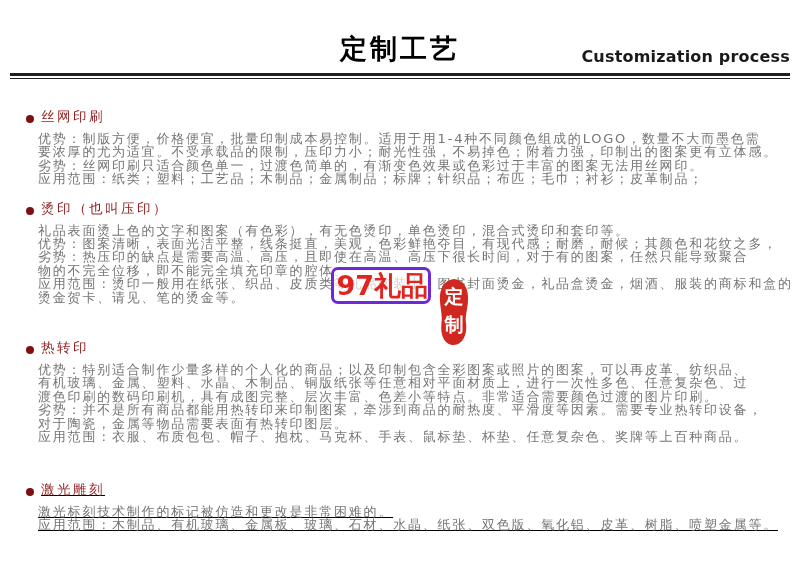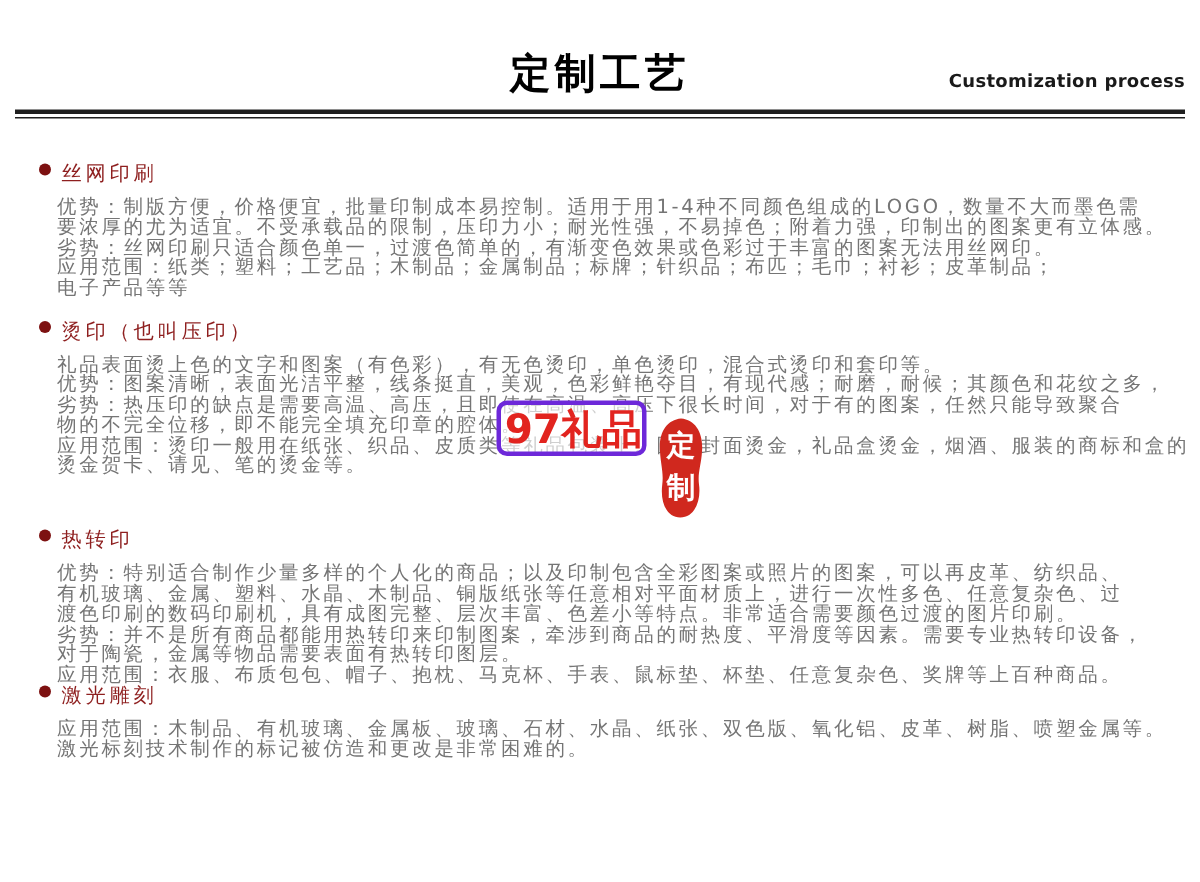--- a/index.html
+++ b/index.html
@@ -15,56 +15,56 @@
     padding-top:31px;
     text-align:center;
     font-size:27px;
     font-weight:bold;
     letter-spacing:3px;
     color:#000000;
   }
   .header-subtitle{
     position:absolute;
     right:10px;top:47px;
-    font-size:12px;
+    font-size:16px;
     font-weight:bold;
     color:#1a1a1a;
     letter-spacing:0.2px;
   }
   .rule{
     margin:6px 10px 0 10px;
     height:2px;
     border-top:3px solid #1f1f1f;
     border-bottom:1px solid #1f1f1f;
   }
   
   .sections{margin-left:26px;}
   .section-heading{
-    display:flex;align-items:flex-start;gap:7px;
+    display:flex;align-items:flex-end;gap:7px;
     color:#8e1f1f;
     font-size:13.5px;
     letter-spacing:2.5px;
     line-height:14px;
   }
   .bullet{
     width:8px;height:8px;border-radius:50%;
     background:#7d1111;flex:0 0 auto;
   }
   .section-body{
     margin:9px 0 0 12px;
     color:#757575;
     font-size:13px;
     letter-spacing:1.8px;
     line-height:13.4px;
     white-space:nowrap;
   }
   .mt-s1{margin-top:30px;}
   .mt-s2{margin-top:15px;}
   .mt-s3{margin-top:36px;}
-  .mt-s4{}
+  .mt-s4{margin-top:38px;text-decoration:underline;}
   
   .watermark-box{
     position:absolute;left:331px;top:267px;
     width:94px;height:31px;
     border:3px solid #6d28d9;
     border-radius:7px;
     background:rgba(255,255,255,0.65);
     display:flex;align-items:center;justify-content:flex-end;
     font-size:27px;font-weight:bold;
     color:#e2241f;letter-spacing:0px;
@@ -89,21 +89,20 @@
     <div class="section mt-s1">
       <div class="section-heading">
         <span class="bullet"></span>
         <span>丝网印刷</span>
       </div>
       <div class="section-body">
         <div>优势：制版方便，价格便宜，批量印制成本易控制。适用于用1-4种不同颜色组成的LOGO，数量不大而墨色需</div>
         <div>要浓厚的尤为适宜。不受承载品的限制，压印力小；耐光性强，不易掉色；附着力强，印制出的图案更有立体感。</div>
         <div>劣势：丝网印刷只适合颜色单一，过渡色简单的，有渐变色效果或色彩过于丰富的图案无法用丝网印。</div>
         <div>应用范围：纸类；塑料；工艺品；木制品；金属制品；标牌；针织品；布匹；毛巾；衬衫；皮革制品；</div>
-        <div>电子产品等等</div>
       </div>
     </div>
 
     <div class="section mt-s2">
       <div class="section-heading">
         <span class="bullet"></span>
         <span>烫印（也叫压印）</span>
       </div>
       <div class="section-body">
         <div>礼品表面烫上色的文字和图案（有色彩），有无色烫印，单色烫印，混合式烫印和套印等。</div>
@@ -129,22 +128,22 @@
         <div>应用范围：衣服、布质包包、帽子、抱枕、马克杯、手表、鼠标垫、杯垫、任意复杂色、奖牌等上百种商品。</div>
       </div>
     </div>
 
     <div class="section mt-s4">
       <div class="section-heading">
         <span class="bullet"></span>
         <span>激光雕刻</span>
       </div>
       <div class="section-body">
+        <div>激光标刻技术制作的标记被仿造和更改是非常困难的。</div>
         <div>应用范围：木制品、有机玻璃、金属板、玻璃、石材、水晶、纸张、双色版、氧化铝、皮革、树脂、喷塑金属等。</div>
-        <div>激光标刻技术制作的标记被仿造和更改是非常困难的。</div>
       </div>
     </div>
 
   </div>
 
   <div class="watermark-box">
     <span>97礼品</span>
   </div>
 
   <svg class="seal" viewBox="0 0 34 70" xmlns="http://www.w3.org/2000/svg">

